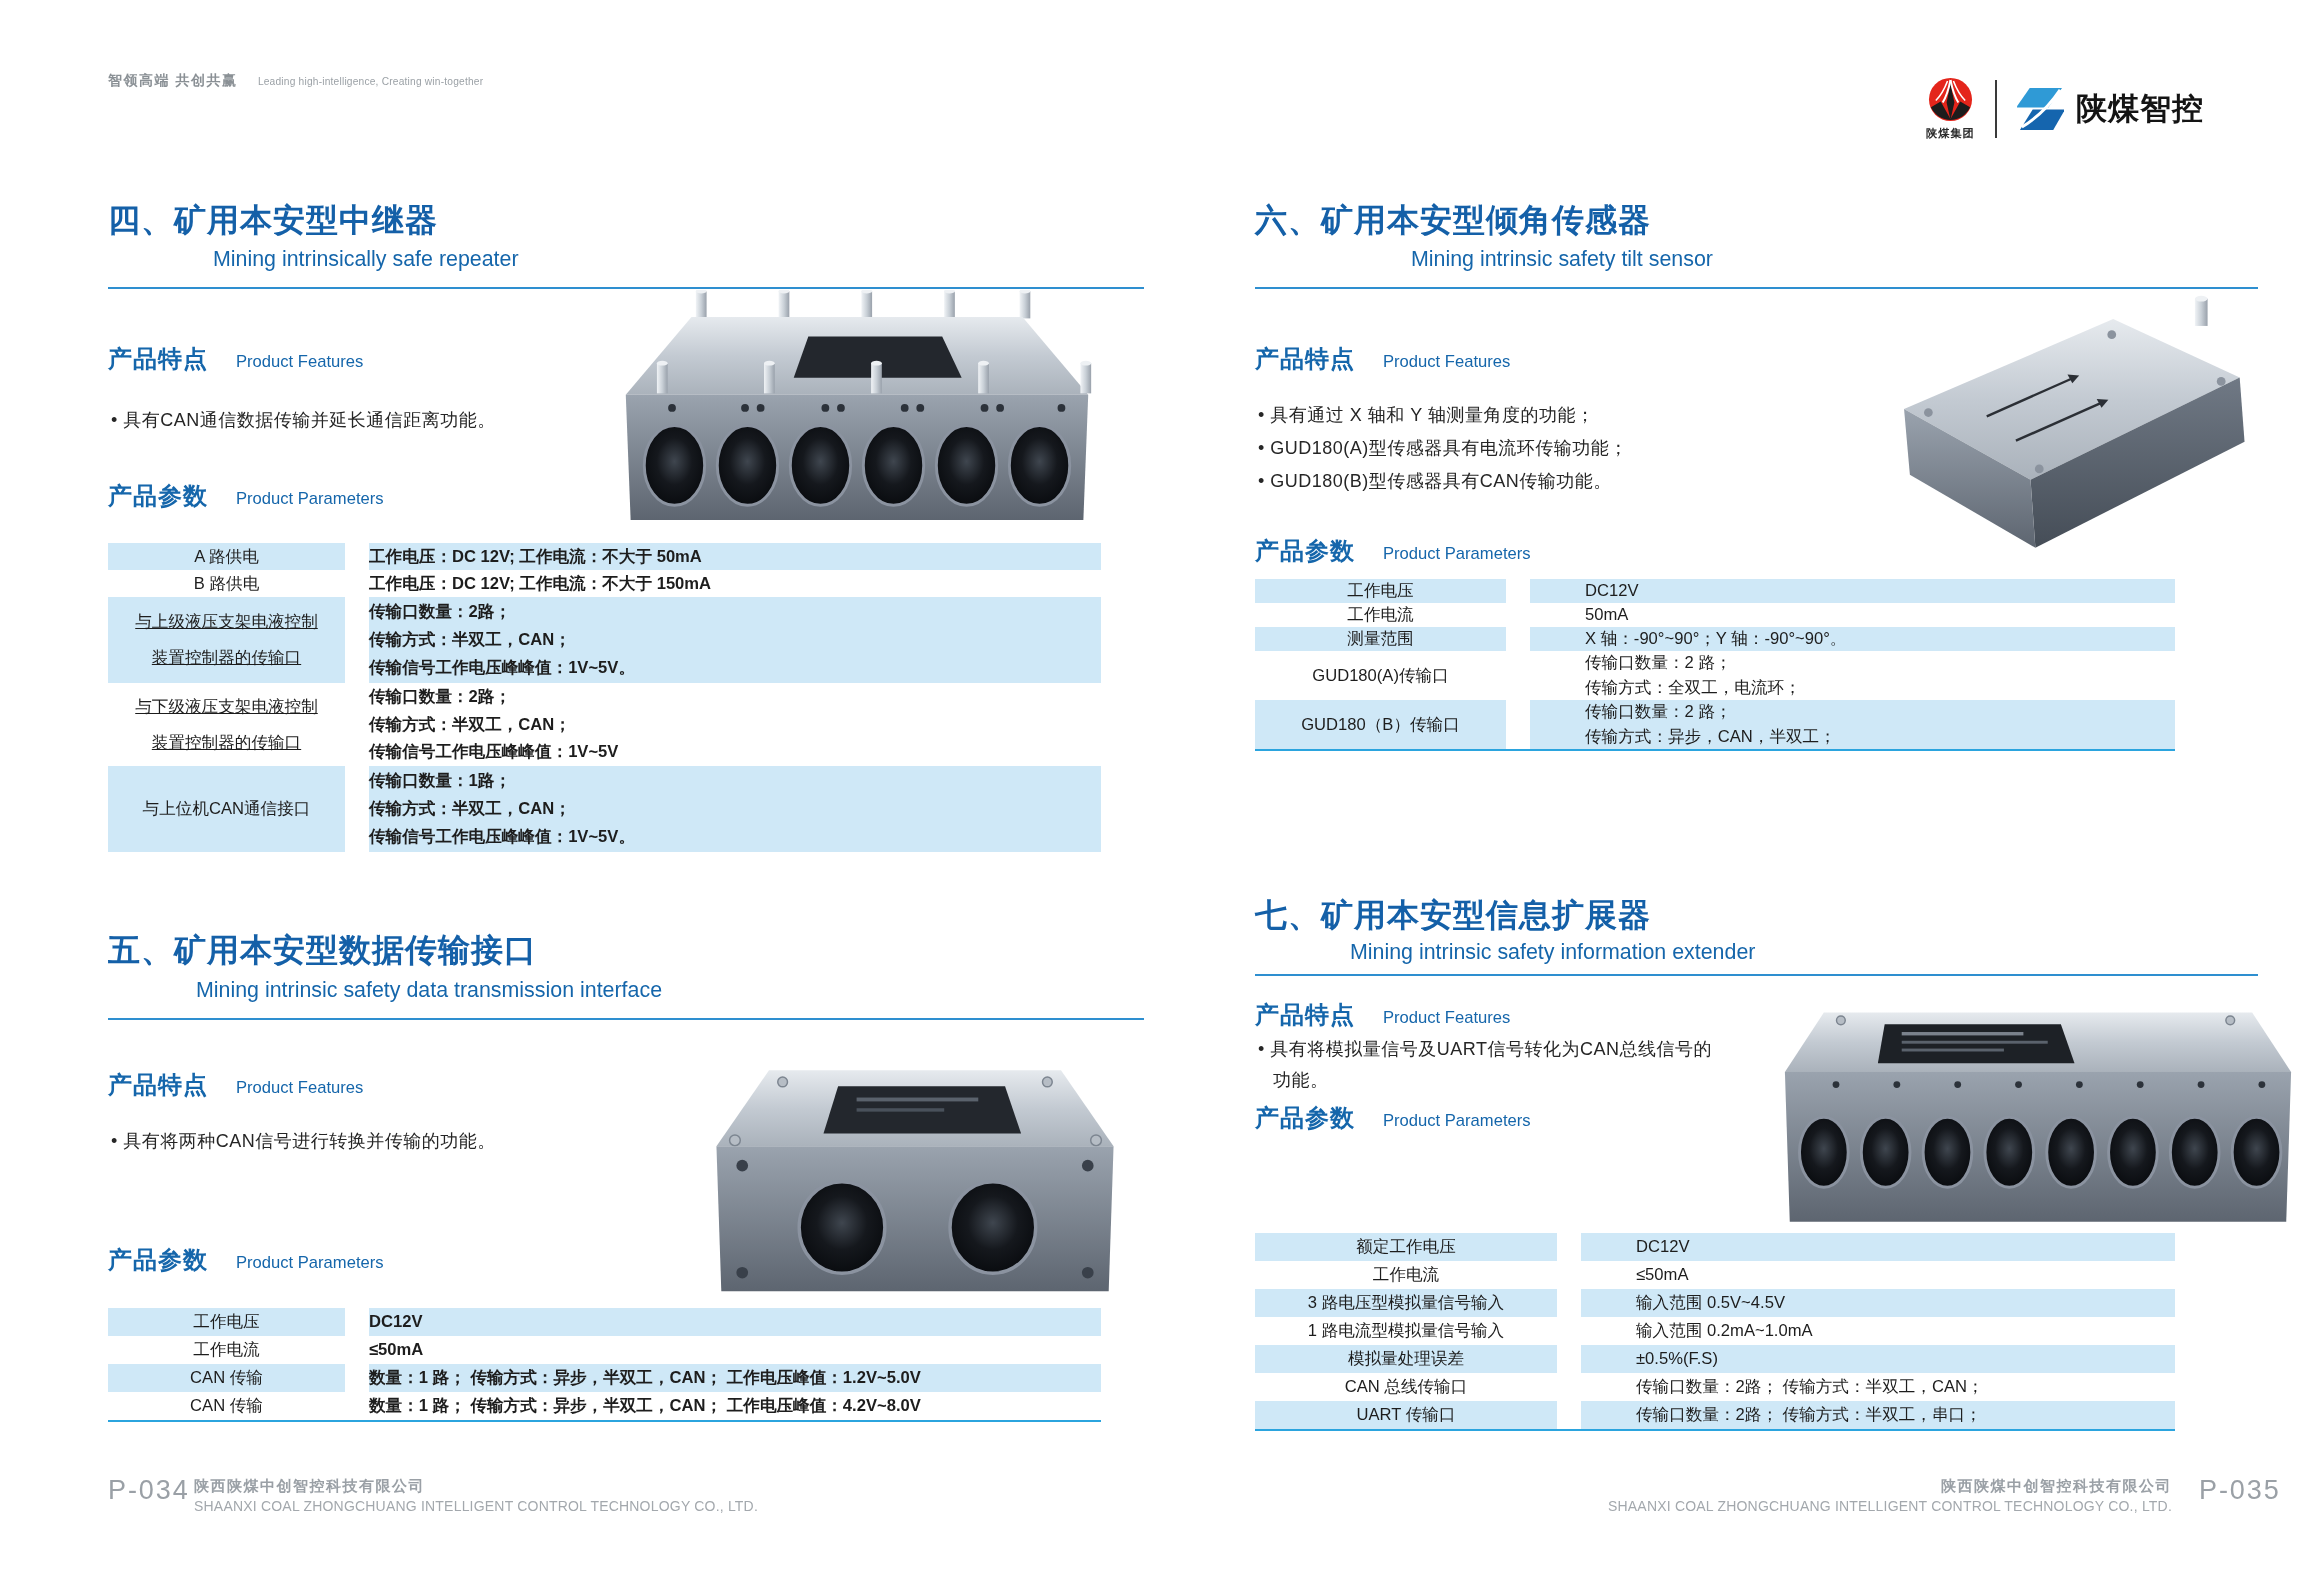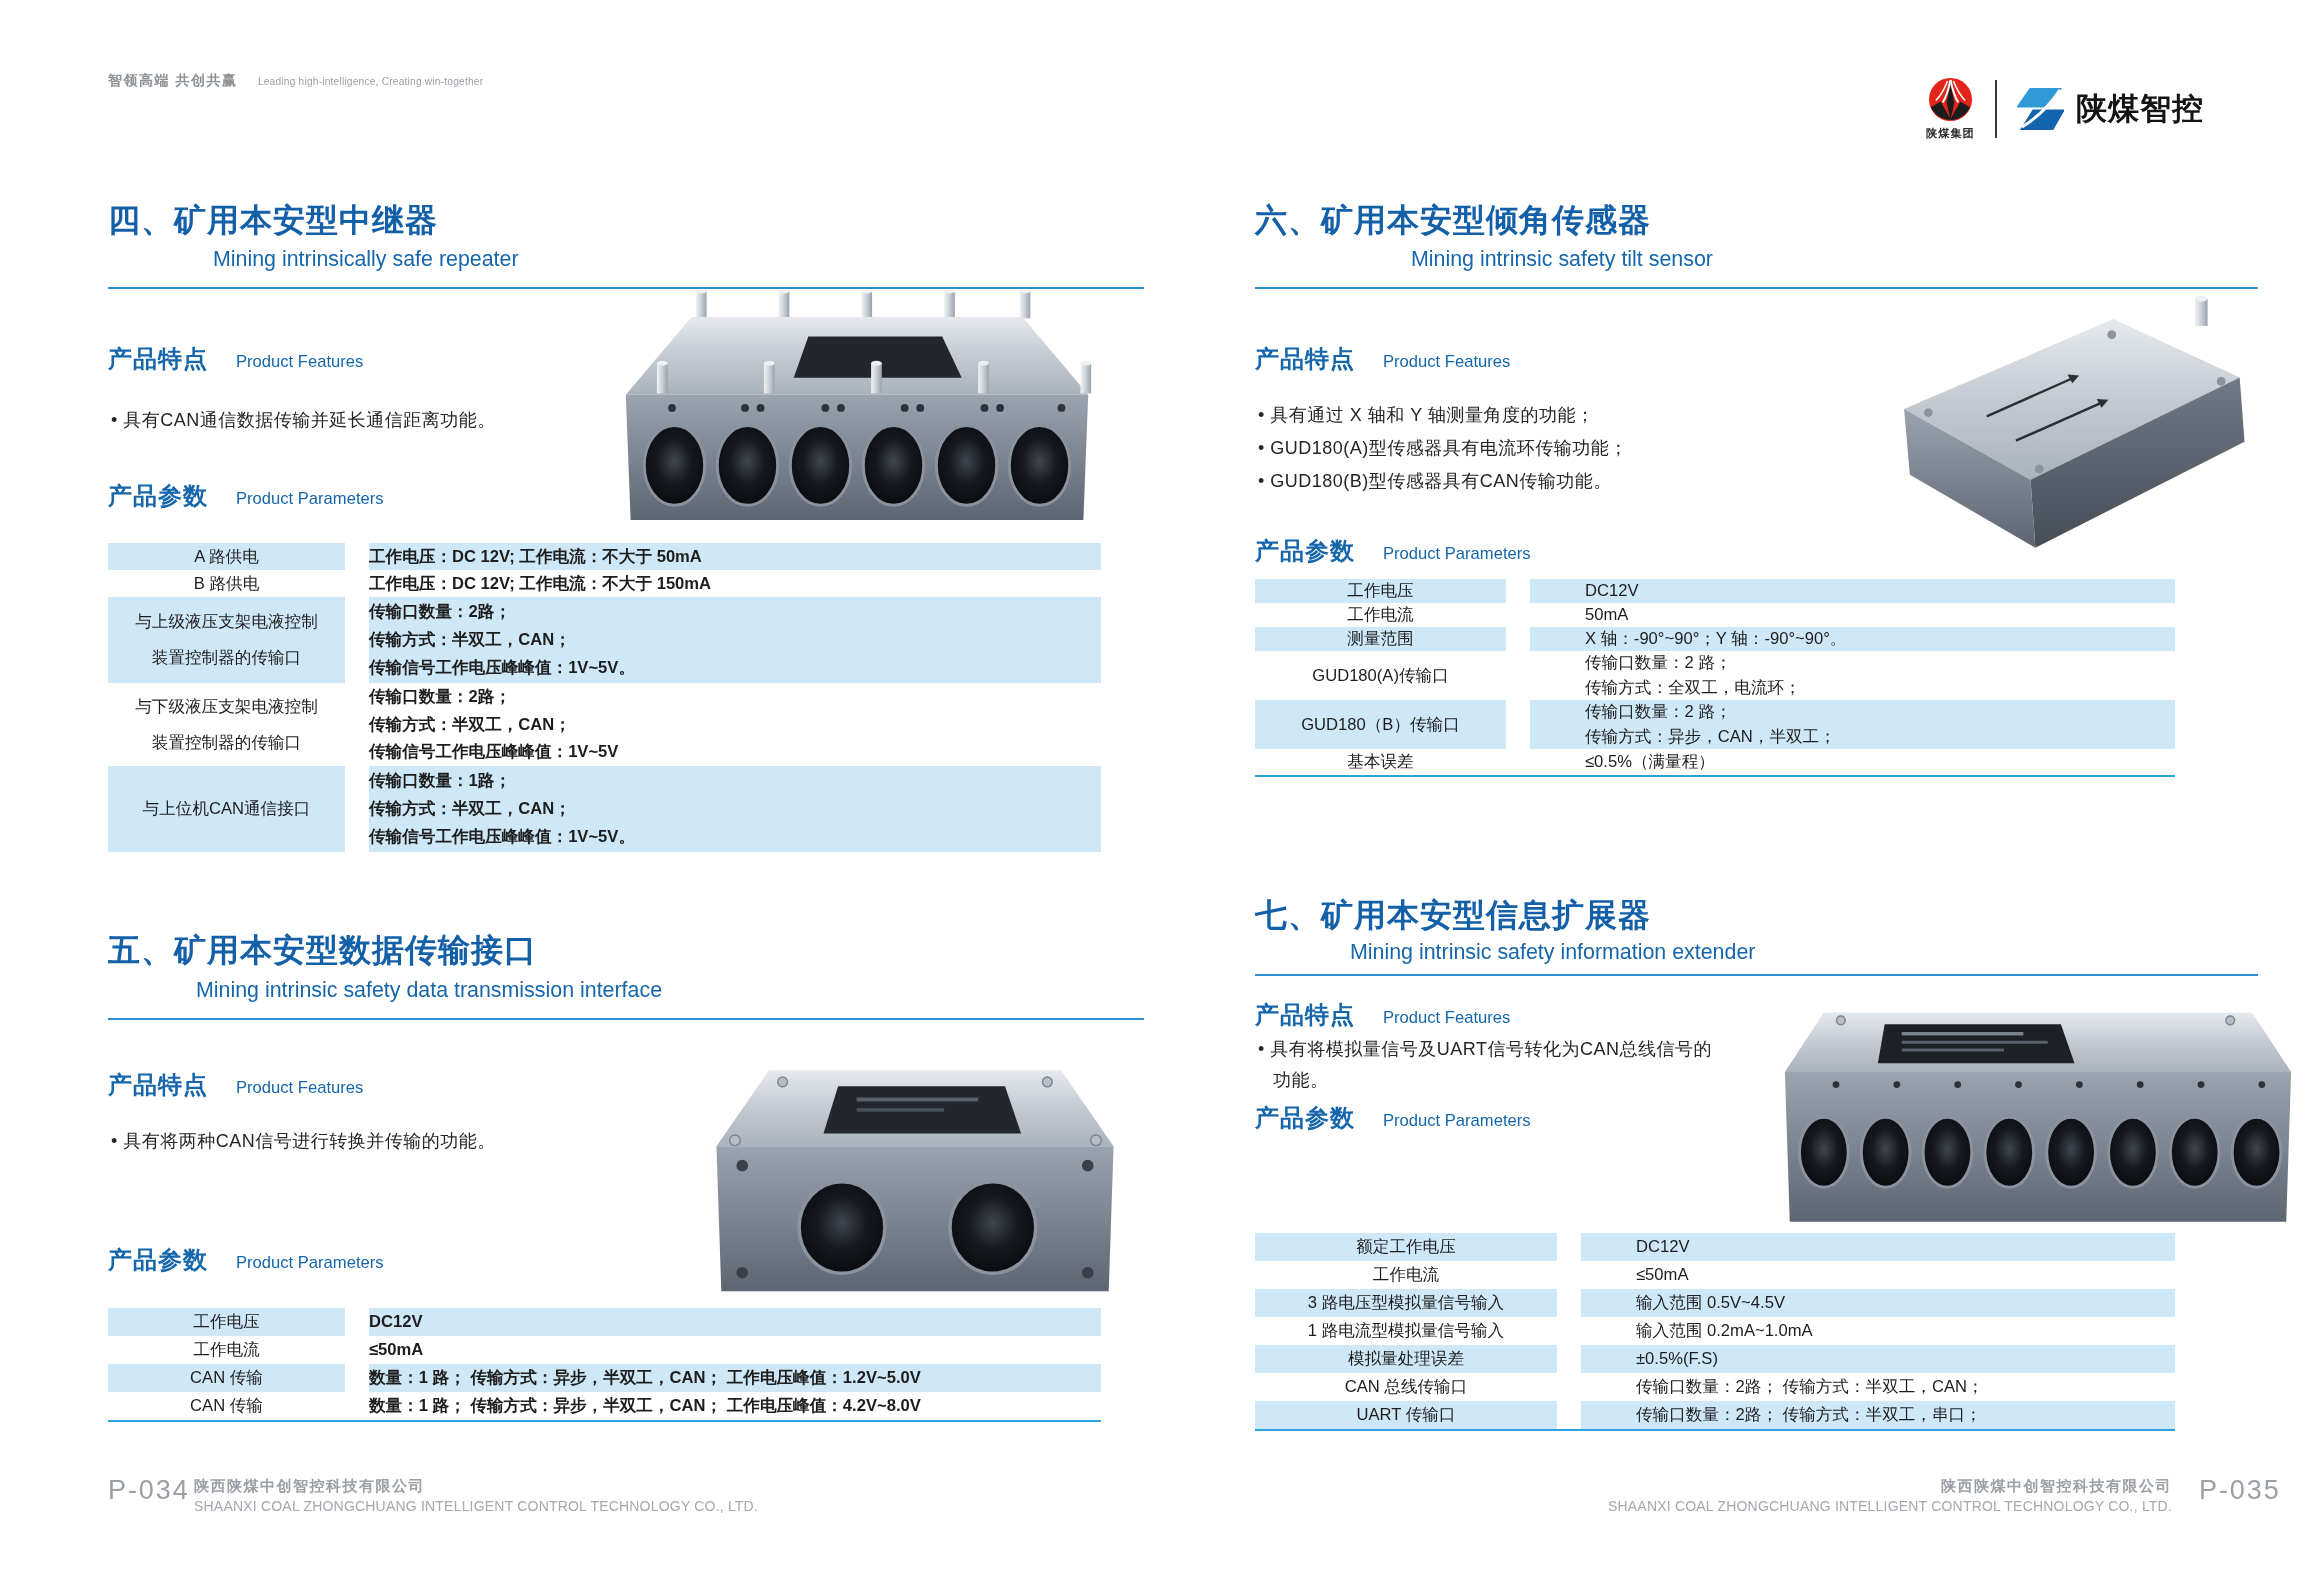--- a/index.html
+++ b/index.html
@@ -27,21 +27,21 @@
   .tvalue{flex:1;display:flex;flex-direction:column;justify-content:center;font-size:16.6px;color:#1d1d1d;}
   .tvalue div{white-space:nowrap;}
   .lt .tlabel{width:237px;}
   .lt .tvalue{font-weight:bold;}
   .t3 .tlabel{width:251px;}
   .t3 .tvalue{padding-left:55px;}
   .t4 .tlabel{width:302px;}
   .t4 .tvalue{padding-left:55px;}
   .blue>.tlabel,.blue>.tvalue{background:#cfe8f7;}
   .white>.tlabel,.white>.tvalue{background:#ffffff;}
-  .lbl2{line-height:2.15;}
+  .lbl2{line-height:2.15;text-decoration:underline;}
   .v3 div{line-height:1.68;}
   .v2 div{line-height:1.5;}
   .endline{height:2.4px;background:#2ba4de;}
   
   .page-no{font-size:27px;color:#9aa0a6;letter-spacing:1.9px;}
   .f-cn{font-size:15px;font-weight:800;color:#9aa0a6;letter-spacing:1.5px;}
   .f-en{font-size:14px;color:#a3a8ad;letter-spacing:0.2px;margin-top:1.9px;}
 </style>
 </head>
 <body>
@@ -345,26 +345,20 @@
         <div>传输方式：全双工，电流环；</div>
       </div>
     </div>
     <div class="trow blue" style="height:49px;">
       <div class="tlabel">GUD180（B）传输口</div>
       <div class="tvalue v2">
         <div>传输口数量：2 路；</div>
         <div>传输方式：异步，CAN，半双工；</div>
       </div>
     </div>
-    <div class="trow white" style="height:26px;">
-      <div class="tlabel">基本误差</div>
-      <div class="tvalue">
-          <div>≤0.5%（满量程）</div>
-        </div>
-    </div>
     <div class="endline"></div>
   </div>
 
   <div class="abs sec-title" style="left:1255px;top:894px;">七、矿用本安型信息扩展器</div>
   <div class="abs sec-sub" style="left:1350px;top:940px;">Mining intrinsic safety information extender</div>
   <div class="abs rule" style="left:1255px;top:974px;width:1003px;"></div>
 
   <div class="abs feat-h" style="left:1255px;top:999px;">
     <span class="cn">产品特点</span><span class="en">Product Features</span>
   </div>

